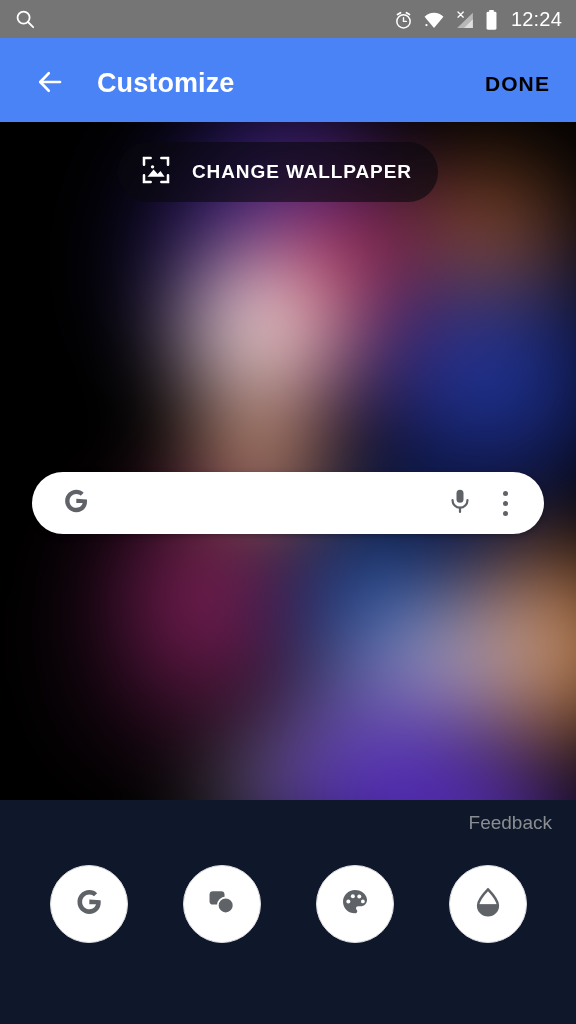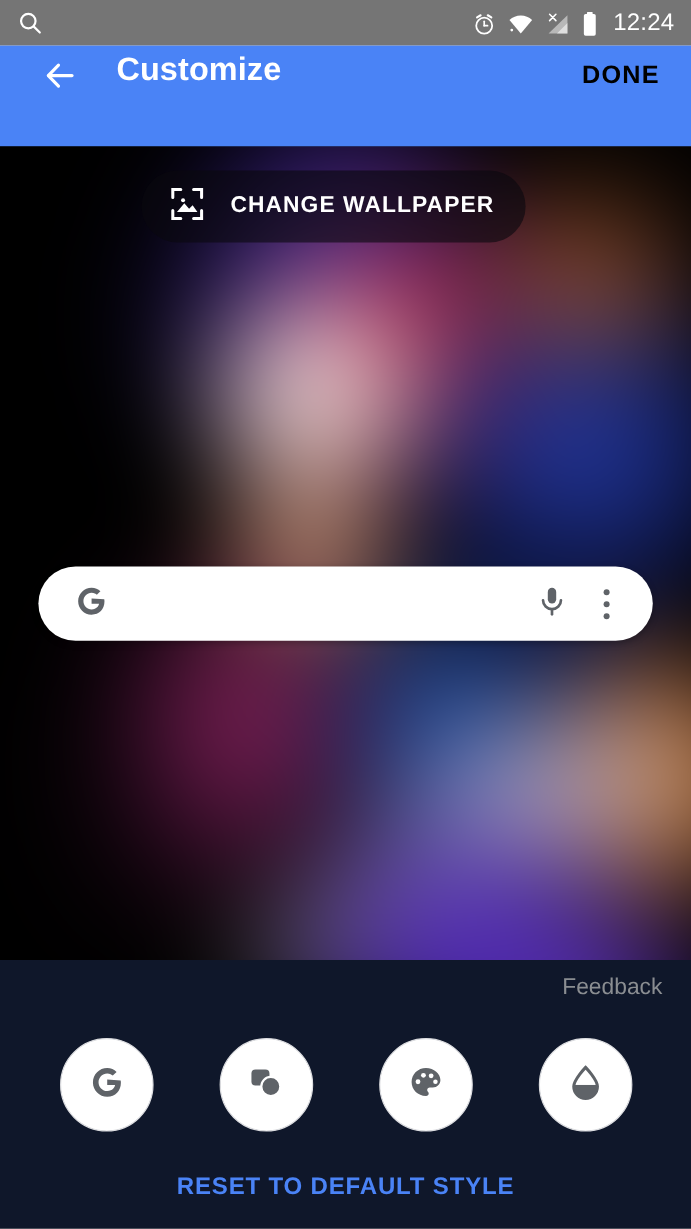--- a/index.html
+++ b/index.html
@@ -47,21 +47,21 @@
   .sb-icon { display: block; }
 
   
   .toolbar {
     position: absolute;
     top: 38px; left: 0;
     width: 576px;
     height: 91px;
     background: #4a83f6;
     display: flex;
-    align-items: flex-start;
+    align-items: center;
     box-sizing: border-box;
     padding: 5px 24px;
   }
   .back-btn {
     width: 44px; height: 44px;
     display: flex; align-items: center; justify-content: center;
     cursor: pointer;
     margin-left: 4px;
   }
   .toolbar-title {
@@ -400,16 +400,15 @@
               </clipPath>
             </defs>
             <path d="M12 2.6 C12 2.6 4.6 10.4 4.6 14.6 A7.4 7.4 0 0 0 19.4 14.6 C19.4 10.4 12 2.6 12 2.6 Z" fill="none" stroke="#5f6368" stroke-width="1.9"></path>
             <rect x="3" y="13.6" width="18" height="9" fill="#5f6368" clip-path="url(#dropclip)"></rect>
           </svg>
         </span>
       </div>
 
     </div>
 
-    <div class="reset-link">RESET TO DEFAULT STYLE</div>
   </div>
 
 </div>
 
 </body></html>

